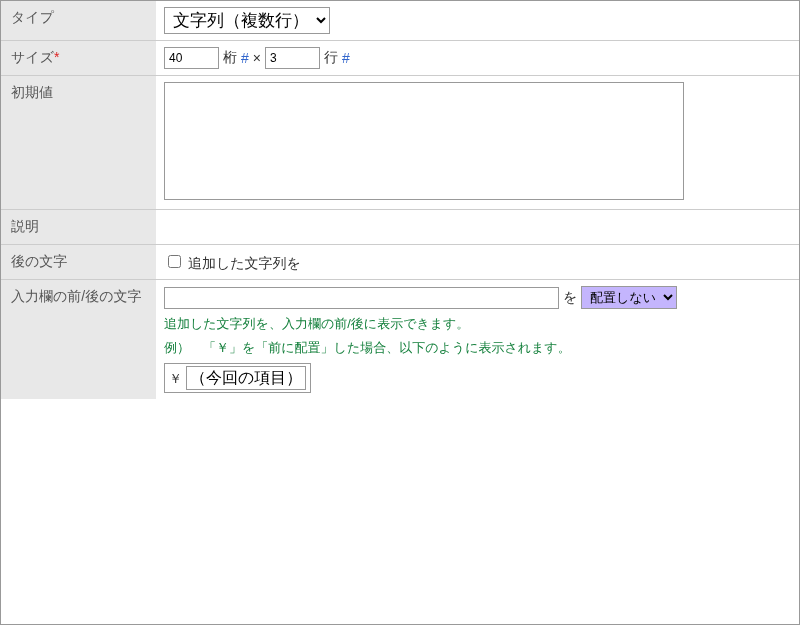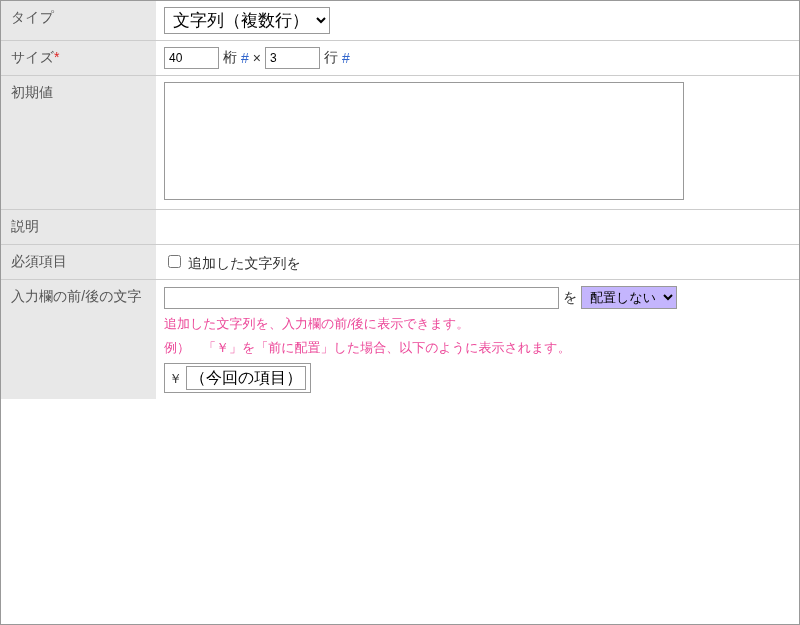--- a/index.html
+++ b/index.html
@@ -71,21 +71,21 @@
 .radio-group label { margin-right: 10px; }
 .checkbox-line { margin-top: 30px; }
 .inline { display: inline-block; vertical-align: middle; }
 .surround-input { width: 395px; }
 select.place-select {
   font-size: 13px;
   padding: 2px 4px;
   border: 1px solid #999;
   background: #c4b5fd;
 }
-.help-text { font-size: 13px; color: #ec4899; margin-top: 6px; }
+.help-text { font-size: 13px; color: #15803d; margin-top: 6px; }
 .example-box {
   border: 1px solid #999;
   display: inline-block;
   padding: 2px 4px;
   margin-top: 6px;
 }
 .example-box .yen { font-size: 13px; vertical-align: middle; }
 .example-box input.demo {
   font-size: 16px;
   padding: 2px 3px;
@@ -130,21 +130,21 @@
     <div class="value-cell">
       <textarea class="initial-ta" style=""></textarea>
     </div>
   </div>
 
   <div class="form-row">
     <div class="label-cell">説明</div>
   </div>
 
   <div class="form-row">
-    <div class="label-cell">必須項目</div>
+    <div class="label-cell">後の文字</div>
     <div class="value-cell">
       <label>
         <input type="checkbox" style="">
         <span>追加した文字列を</span>
       </label>
     </div>
   </div>
 
   <div class="form-row noborder">
     <div class="label-cell">入力欄の前/後の文字</div>

